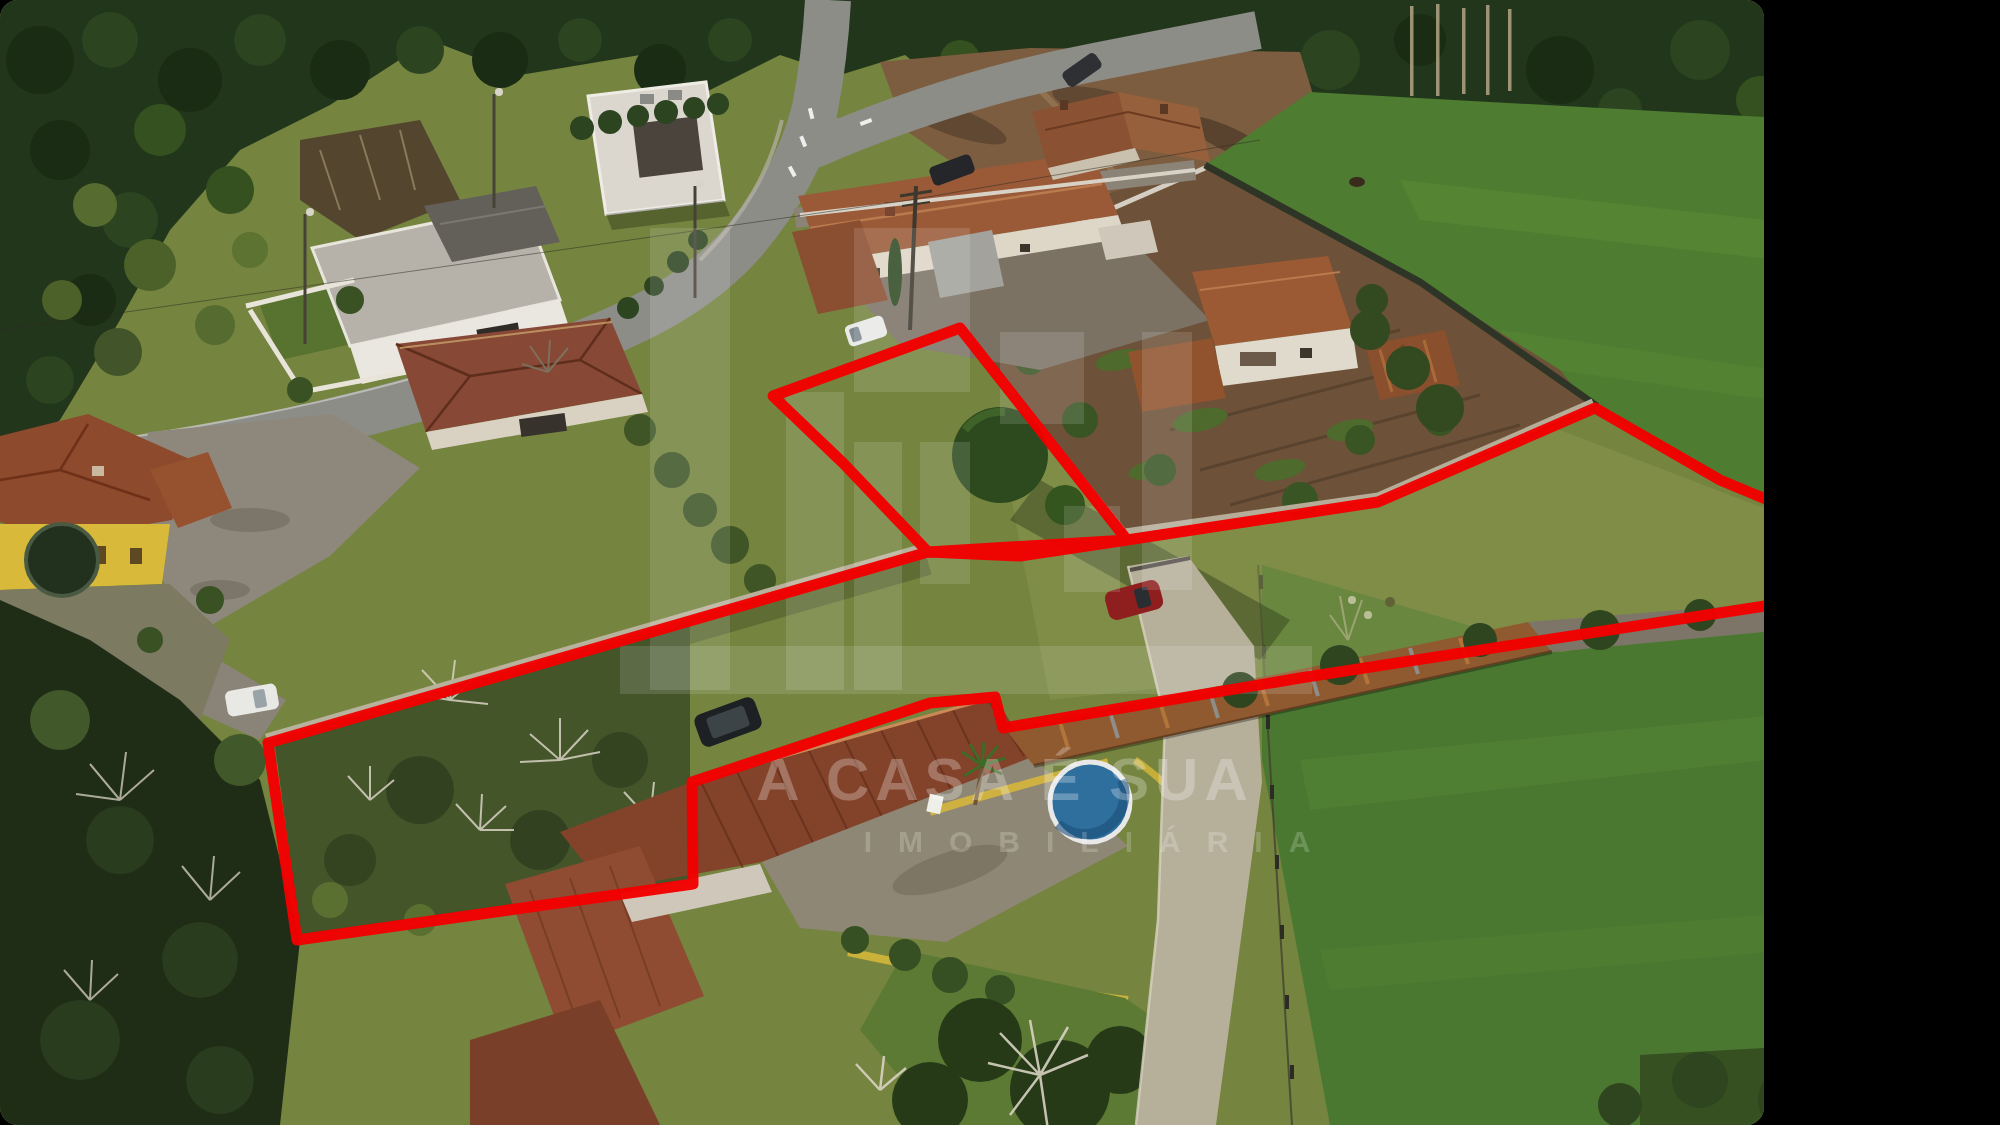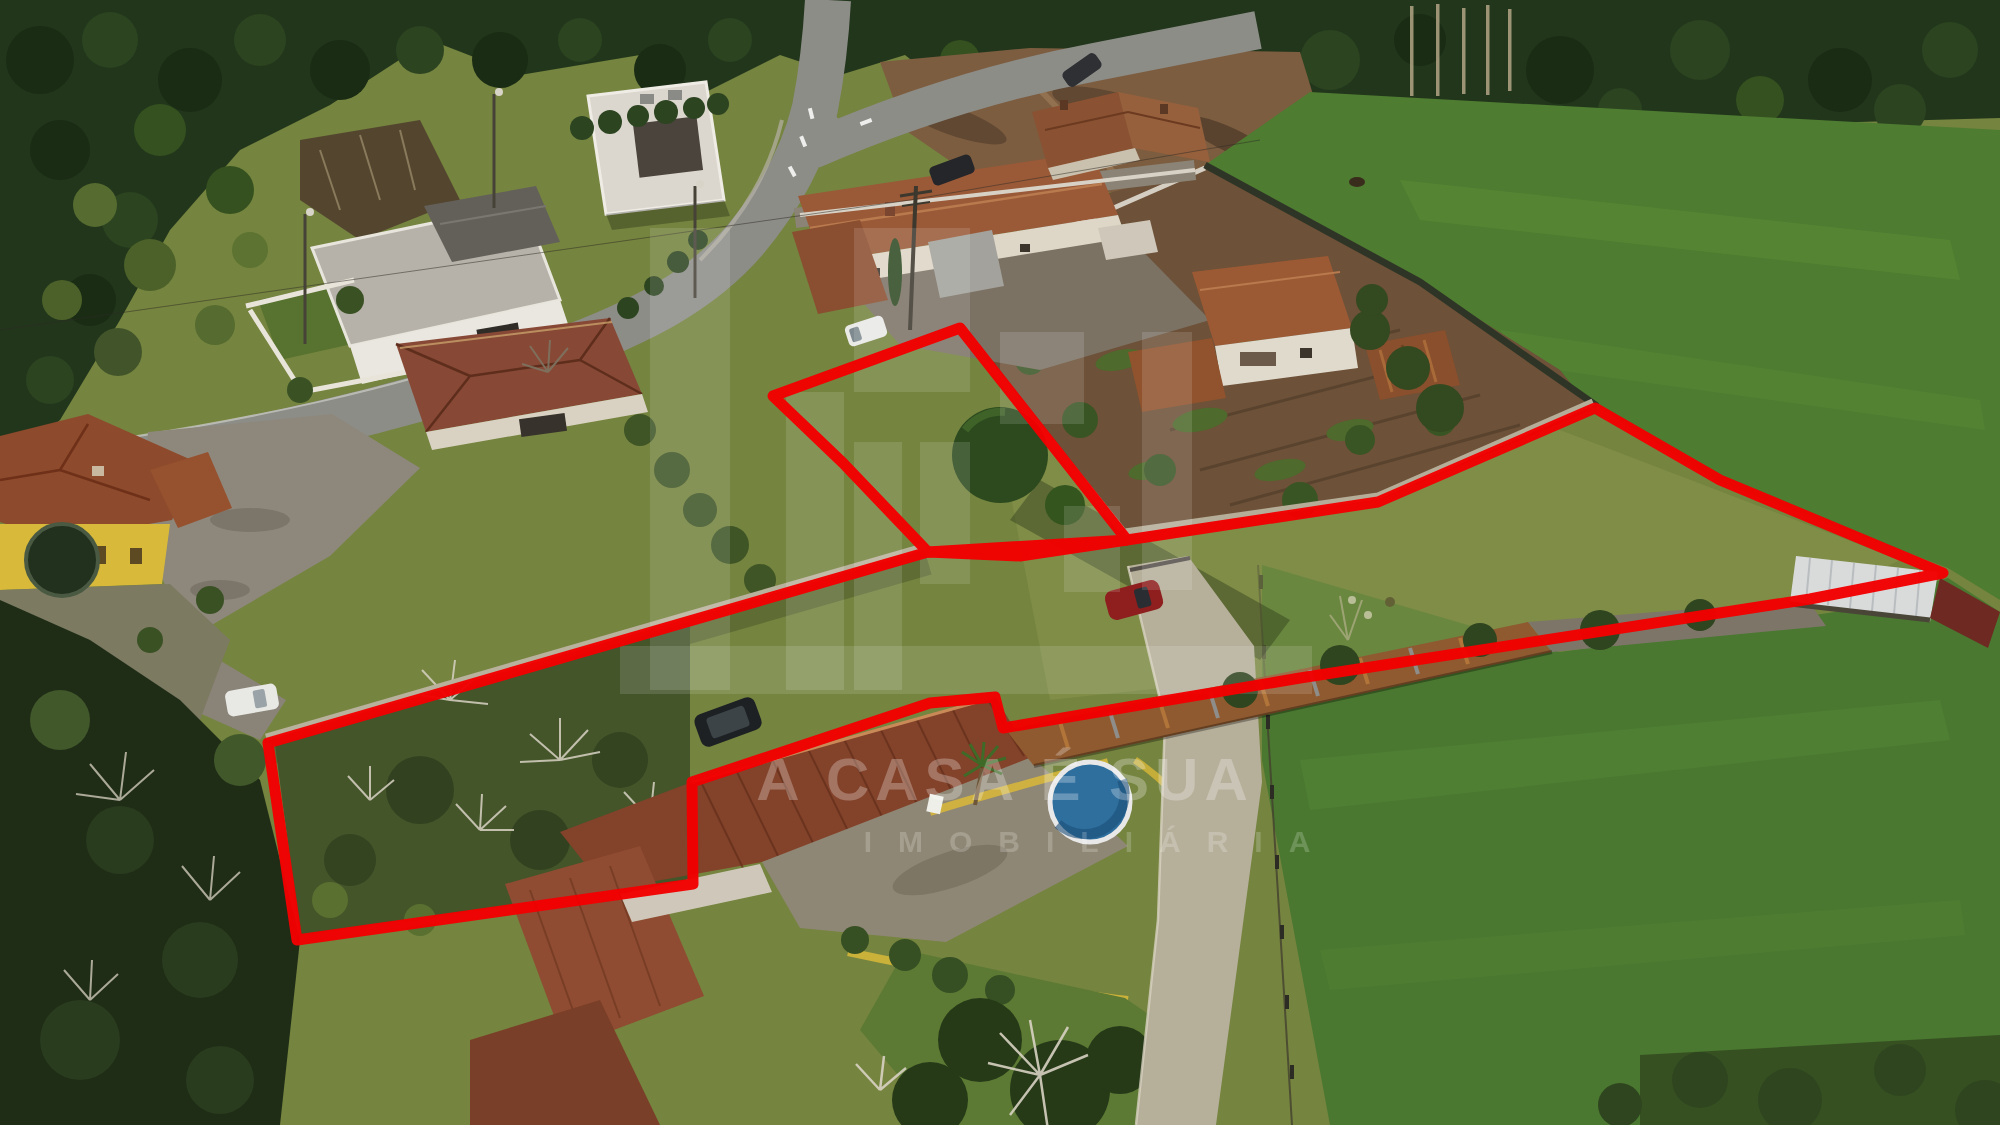--- a/index.html
+++ b/index.html
@@ -1,16 +1,16 @@
 <!DOCTYPE html>
 <html><head>
 <meta charset="utf-8">
 <style>
   html,body{margin:0;padding:0;background:#000;}
-  .stage{width:2000px;height:1125px;position:relative;overflow:hidden;font-family:"Liberation Sans",sans-serif;}
+  .stage{width:1764px;height:1125px;position:relative;overflow:hidden;font-family:"Liberation Sans",sans-serif;border-radius:18px;}
   svg{display:block;}
   text{font-family:"Liberation Sans",sans-serif;}
 </style>
 </head>
 <body>
 
 <div class="stage">
 <svg width="2000" height="1125" viewBox="0 0 2000 1125">
 
   <rect x="0" y="0" width="2000" height="1125" fill="#75843f"></rect>

